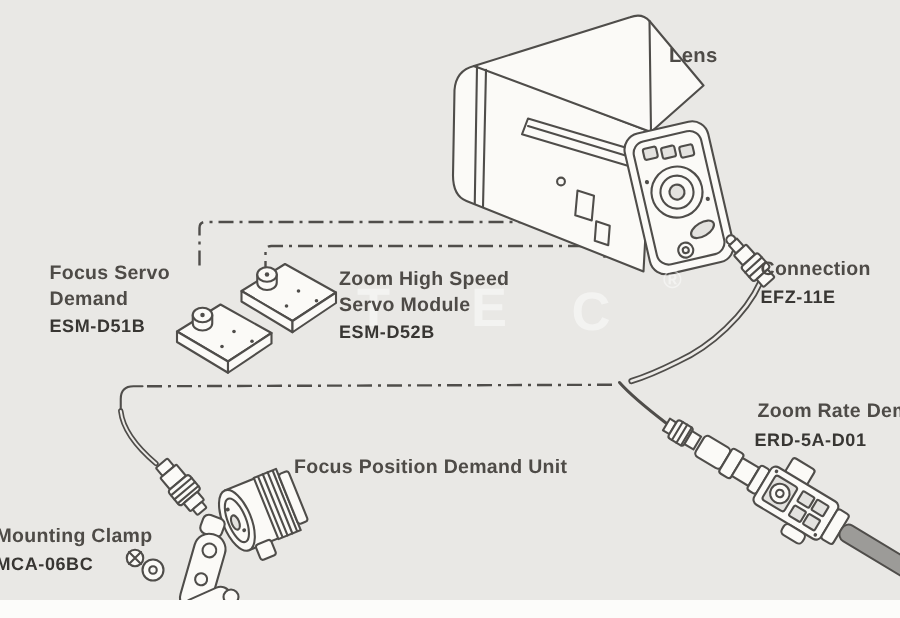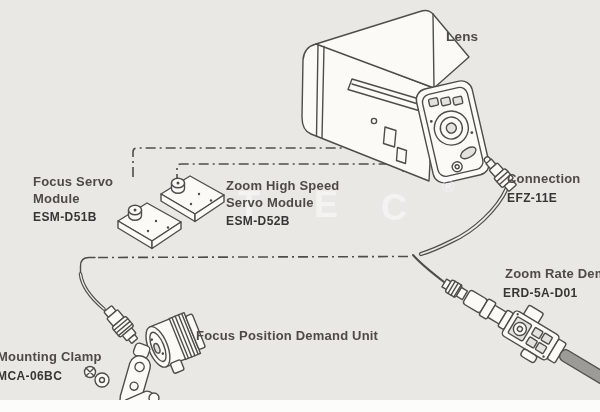--- a/index.html
+++ b/index.html
@@ -173,41 +173,41 @@
     <span style="left:381px;top:187px;font-size:36px;">C</span>
     <span style="left:442px;top:177px;font-size:17px;">®</span>
   </div>
 
   <div class="label" style="left:446px;top:29px;font-size:13.5px;">
     <span class="nm">Lens</span>
   </div>
 
   <div class="label" style="left:33px;top:158px;margin-top:16px;">
     <span class="nm">Focus Servo</span>
-    <span class="nm">Module</span>
+    <span class="nm">Demand</span>
     <span class="model">ESM-D51B</span>
   </div>
 
   <div class="label" style="left:226px;top:178px;">
     <span class="nm">Zoom High Speed</span>
     <span class="nm">Servo Module</span>
     <span class="model">ESM-D52B</span>
   </div>
 
   <div class="label" style="left:507px;top:143px;margin-top:28px;">
     <span class="nm">Connection</span>
     <span class="model">EFZ-11E</span>
   </div>
 
   <div class="label" style="left:505px;top:266px;">
     <span class="nm">Zoom Rate Demand</span>
     <span class="model" style="margin-left:-2px;">ERD-5A-D01</span>
   </div>
 
-  <div class="label" style="left:196px;top:328px;">
+  <div class="label" style="left:196px;top:303px;">
     <span class="nm">Focus Position Demand Unit</span>
   </div>
 
   <div class="label" style="left:-3px;top:349px;">
     <span class="nm">Mounting Clamp</span>
     <span class="model">MCA-06BC</span>
   </div>
 
   <div class="bottom-strip"></div>
 </div>

